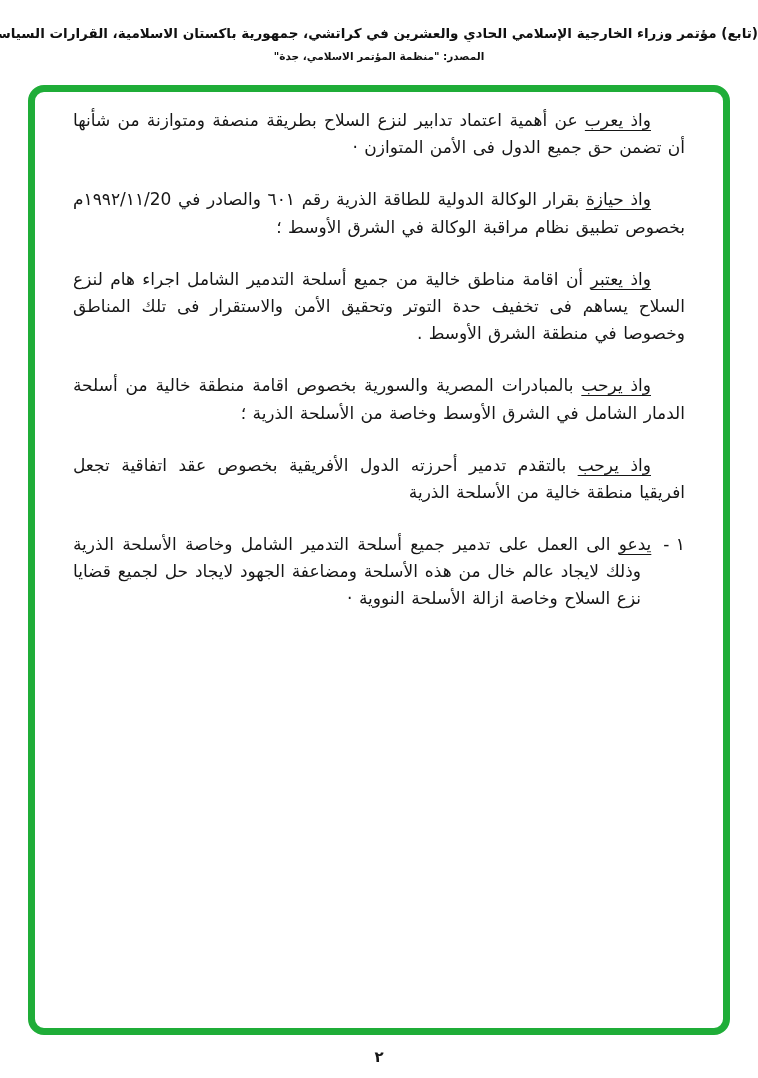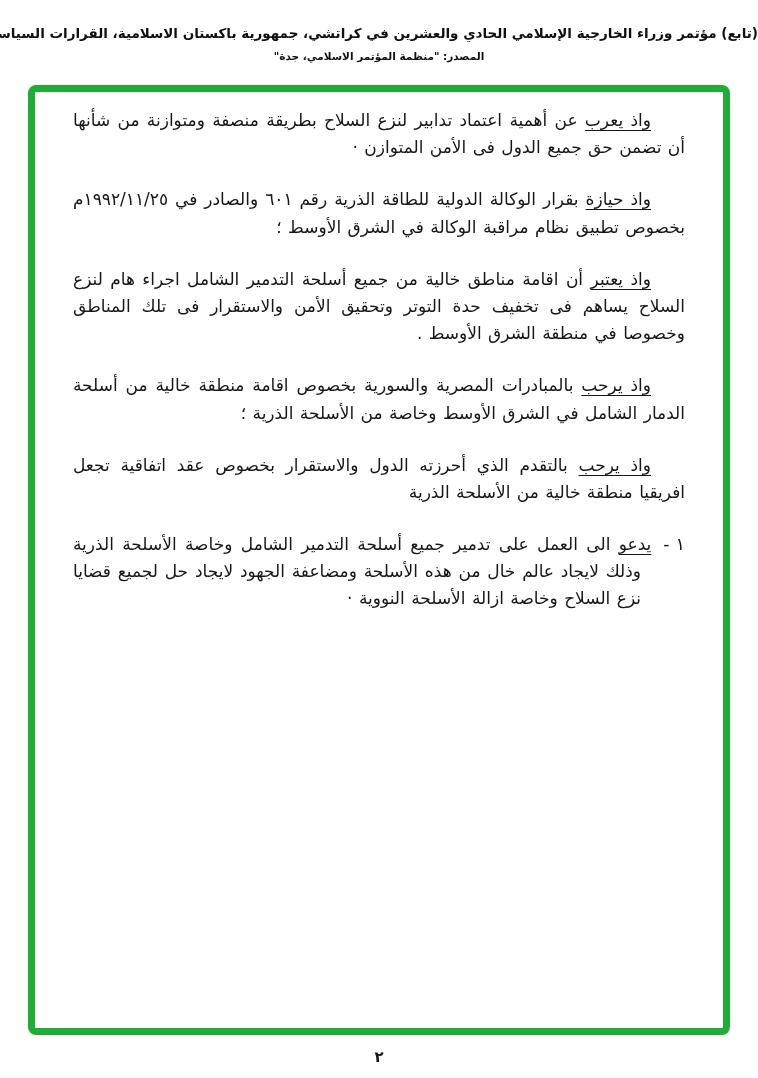--- a/index.html
+++ b/index.html
@@ -30,21 +30,21 @@
   }
   .hdr-l2 {
     margin-top:7px;
     font-size:10.5px;
   }
   .frame {
     position:absolute;
     left:28px; top:85px;
     width:702px; height:950px;
     border:7px solid var(--border-green);
-    border-radius:8px;
+    border-radius:16px;
     padding:15px 38px 1px 38px;
     direction:rtl;
     background:transparent;
   }
   .para {
     font-size:17px;
     line-height:1.6;
     text-align:justify;
     text-indent:34px;
     margin-bottom:25px;
@@ -87,33 +87,33 @@
 
   <div class="frame">
 
     <div class="para">
       <span class="lead">واذ يعرب</span><span> عن أهمية اعتماد تدابير لنزع السلاح بطريقة منصفة ومتوازنة من شأنها أن تضمن حق جميع الدول فى الأمن المتوازن ·</span>
     </div>
 
 
 
     <div class="para">
-      <span class="lead">واذ حيازة</span><span> بقرار الوكالة الدولية للطاقة الذرية رقم ٦٠١ والصادر في ١٩٩٢/١١/٢٥م بخصوص تطبيق نظام مراقبة الوكالة في الشرق الأوسط ؛</span>
+      <span class="lead">واذ حيازة</span><span> بقرار الوكالة الدولية للطاقة الذرية رقم ٦٠١ والصادر في ١٩٩٢/١١/20م بخصوص تطبيق نظام مراقبة الوكالة في الشرق الأوسط ؛</span>
     </div>
 
     <div class="para">
       <span class="lead">واذ يعتبر</span><span> أن اقامة مناطق خالية من جميع أسلحة التدمير الشامل اجراء هام لنزع السلاح يساهم فى تخفيف حدة التوتر وتحقيق الأمن والاستقرار فى تلك المناطق وخصوصا في منطقة الشرق الأوسط .</span>
     </div>
 
     <div class="para">
       <span class="lead">واذ يرحب</span><span> بالمبادرات المصرية والسورية بخصوص اقامة منطقة خالية من أسلحة الدمار الشامل في الشرق الأوسط وخاصة من الأسلحة الذرية ؛</span>
     </div>
 
     <div class="para">
-      <span class="lead">واذ يرحب</span><span> بالتقدم الذي أحرزته الدول والاستقرار بخصوص عقد اتفاقية تجعل افريقيا منطقة خالية من الأسلحة الذرية</span>
+      <span class="lead">واذ يرحب</span><span> بالتقدم تدمير أحرزته الدول الأفريقية بخصوص عقد اتفاقية تجعل افريقيا منطقة خالية من الأسلحة الذرية</span>
     </div>
 
 
     <div class="para numbered">
       <span class="num">١ -</span><span class="lead">يدعو</span><span> الى العمل على تدمير جميع أسلحة التدمير الشامل وخاصة الأسلحة الذرية وذلك لايجاد عالم خال من هذه الأسلحة ومضاعفة الجهود لايجاد حل لجميع قضايا نزع السلاح وخاصة ازالة الأسلحة النووية ·</span>
     </div>
 
   </div>
 
   <div class="pageno">٢</div>

